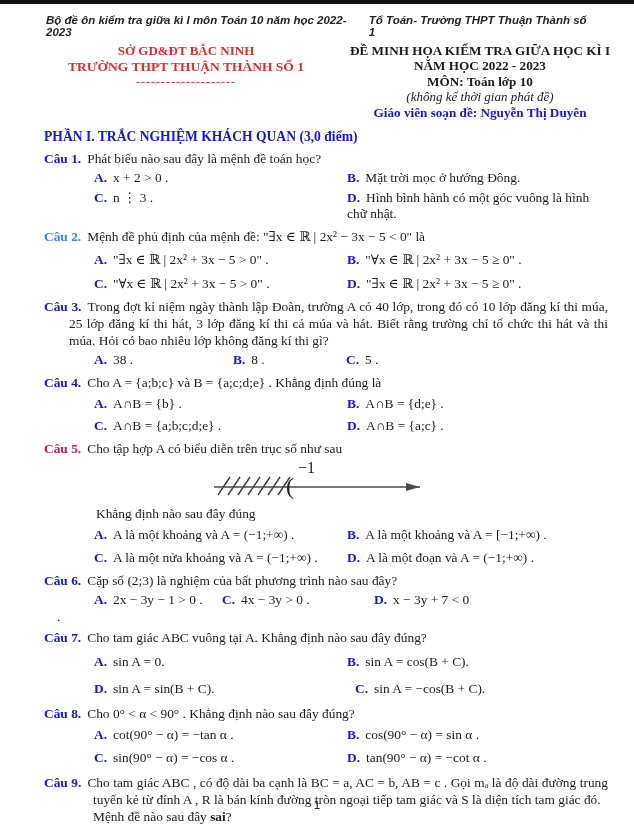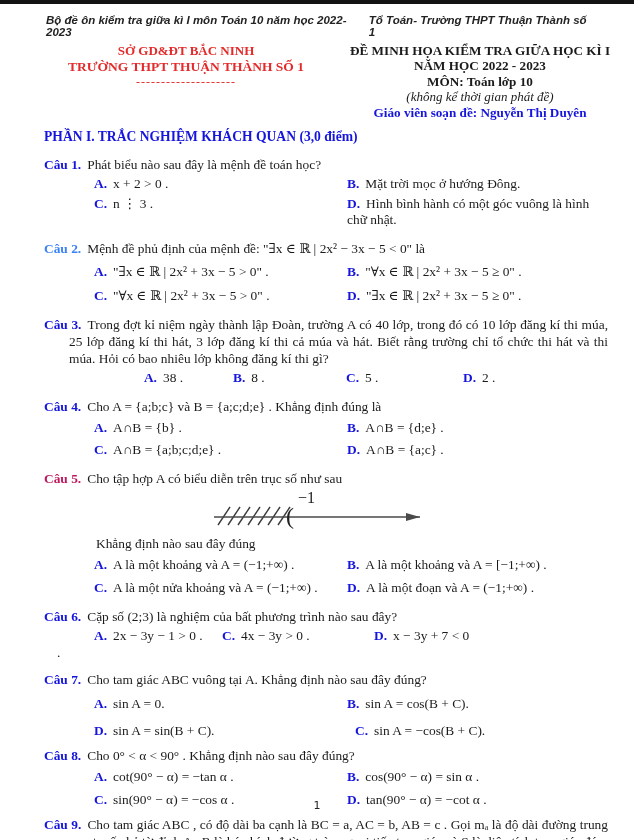--- a/index.html
+++ b/index.html
@@ -21,34 +21,34 @@
   .h-school .l3{font-size:12px;letter-spacing:1px;font-weight:normal;}
   .h-exam{margin-left:4px;width:288px;text-align:center;line-height:1.17;}
   .h-exam div{white-space:nowrap;}
   .h-exam .b{font-weight:bold;font-size:13.2px;}
   .h-exam .i{font-style:italic;font-size:13px;}
   .h-exam .t{font-weight:bold;font-size:13.2px;}
 
   .section-title{margin:9px 0 2px 44px;font-weight:bold;font-size:13.6px;}
 
   .content{padding:0 26px 0 44px;}
-  .question{margin-top:11px;}
+  .question{margin-top:5px;}
   .q-text{text-align:justify;padding-left:25px;text-indent:-25px;font-size:13.4px;line-height:1.27;}
   .q9 .q-text{padding-left:49px;text-indent:-49px;}
   .q-label{font-weight:bold;margin-right:6px;}
   .opt-row{display:flex;margin:3px 0 1px 50px;font-size:13.4px;line-height:1.25;}
   .opt{display:block;}
   .letter{font-weight:bold;margin-right:6px;}
   .two .o1{width:253px;flex:none;}
   .two .o2{flex:1;}
   .four-a .o1{width:128px;flex:none;}
   .four-a .o2{width:128px;flex:none;}
   .four-a .o3{width:152px;flex:none;}
   .four-a .o4{flex:1;}
-  .four-b .o1{width:139px;flex:none;text-align:center;}
+  .four-b .o1{width:139px;flex:none;}
   .four-b .o2{width:113px;flex:none;}
   .four-b .o3{width:117px;flex:none;}
   .four-b .o4{flex:1;}
   .roomy .opt-row{margin-top:7px;margin-bottom:5px;}
   .stray{margin:2px 0 0 13px;font-size:13.4px;line-height:1;}
   .subtext{margin:4px 0 1px 52px;font-size:13.4px;}
 
   .figure{margin:3px 0 2px 170px;height:42px;}
 
   .pageno{position:absolute;left:0;right:0;bottom:28px;text-align:center;
@@ -113,21 +113,20 @@
     </div>
 
     <div class="question">
       <div class="q-text">
         <span class="q-label" style="color:#1515dd;">Câu 3.</span><span>Trong đợt kỉ niệm ngày thành lập Đoàn, trường A có 40 lớp, trong đó có 10 lớp đăng kí thi múa, 25 lớp đăng kí thi hát, 3 lớp đăng kí thi cả múa và hát. Biết rằng trường chỉ tổ chức thi hát và thi múa. Hỏi có bao nhiêu lớp không đăng kí thi gì?</span>
       </div>
       <div class="opt-row four-b">
         <div class="opt o1"><span class="letter" style="color:#1515dd;">A.</span><span>38 .</span></div>
         <div class="opt o2"><span class="letter" style="color:#1515dd;">B.</span><span>8 .</span></div>
         <div class="opt o3"><span class="letter" style="color:#1515dd;">C.</span><span>5 .</span></div>
-        <div class="opt o4"><span class="letter" style="color:#1515dd;">D.</span><span>2 .</span></div>
       </div>
     </div>
 
     <div class="question">
       <div class="q-text">
         <span class="q-label" style="color:#1515dd;">Câu 4.</span><span>Cho A = {a;b;c} và B = {a;c;d;e} . Khẳng định đúng là</span>
       </div>
       <div class="opt-row two" style="margin-top:5px;">
         <div class="opt o1"><span class="letter" style="color:#1515dd;">A.</span><span>A∩B = {b} .</span></div>
         <div class="opt o2"><span class="letter" style="color:#1515dd;">B.</span><span>A∩B = {d;e} .</span></div>

